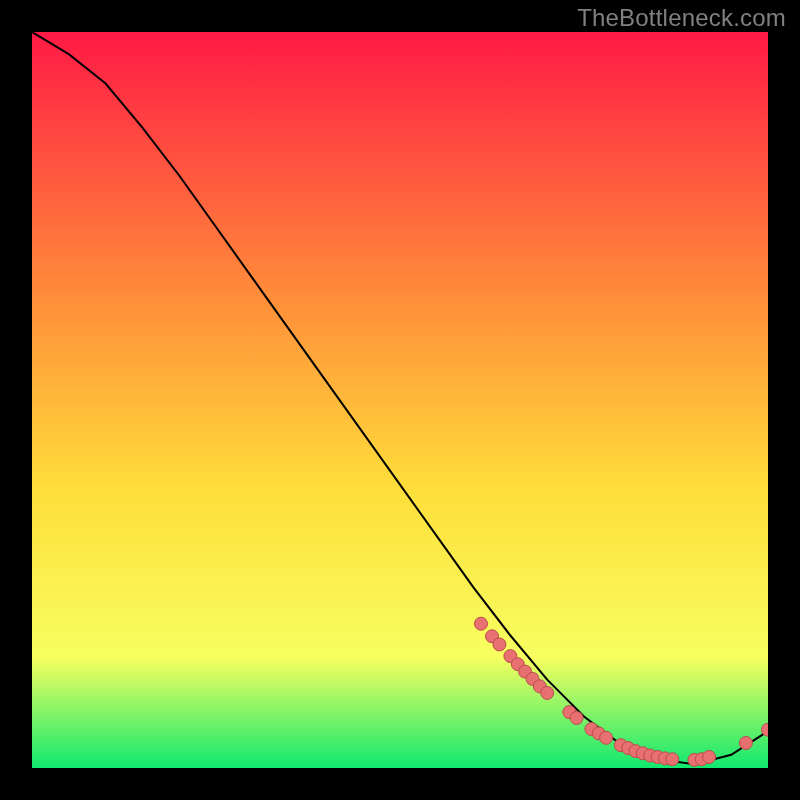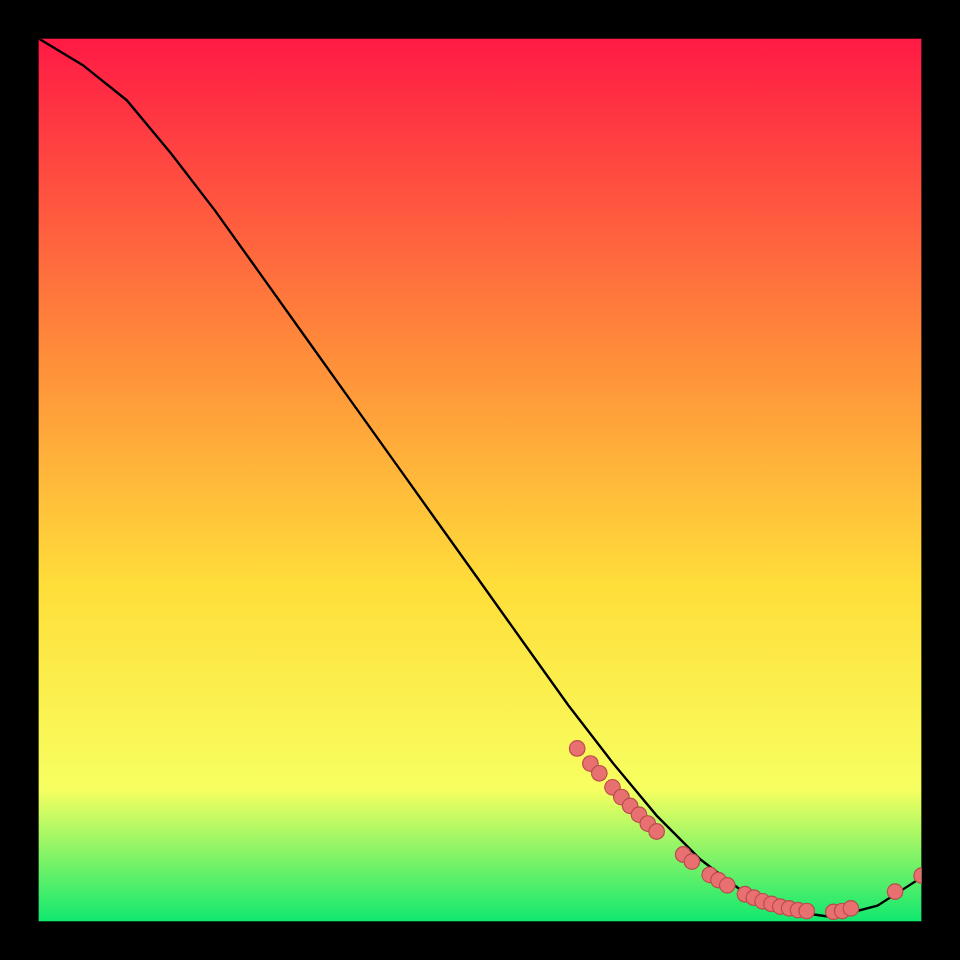--- a/index.html
+++ b/index.html
@@ -35,20 +35,21 @@
     height: 736px;
   }
   svg {
     display: block;
   }
 </style>
 </head>
 <body>
 
 <div class="frame">
+  <div class="watermark">TheBottleneck.com</div>
 
   <div class="plot">
     <svg id="chart-svg" width="736" height="736" viewBox="0 0 736 736">
       <defs>
         <linearGradient id="bg-grad" x1="0" y1="0" x2="0" y2="1">
           <stop id="g0" offset="0%" stop-color="#ff1a45"></stop>
           <stop id="g1" offset="35%" stop-color="#ff8a3a"></stop>
           <stop id="g2" offset="62%" stop-color="#ffde3a"></stop>
           <stop id="g3" offset="85%" stop-color="#f7ff60"></stop>
           <stop id="g4" offset="100%" stop-color="#10e86f"></stop>

